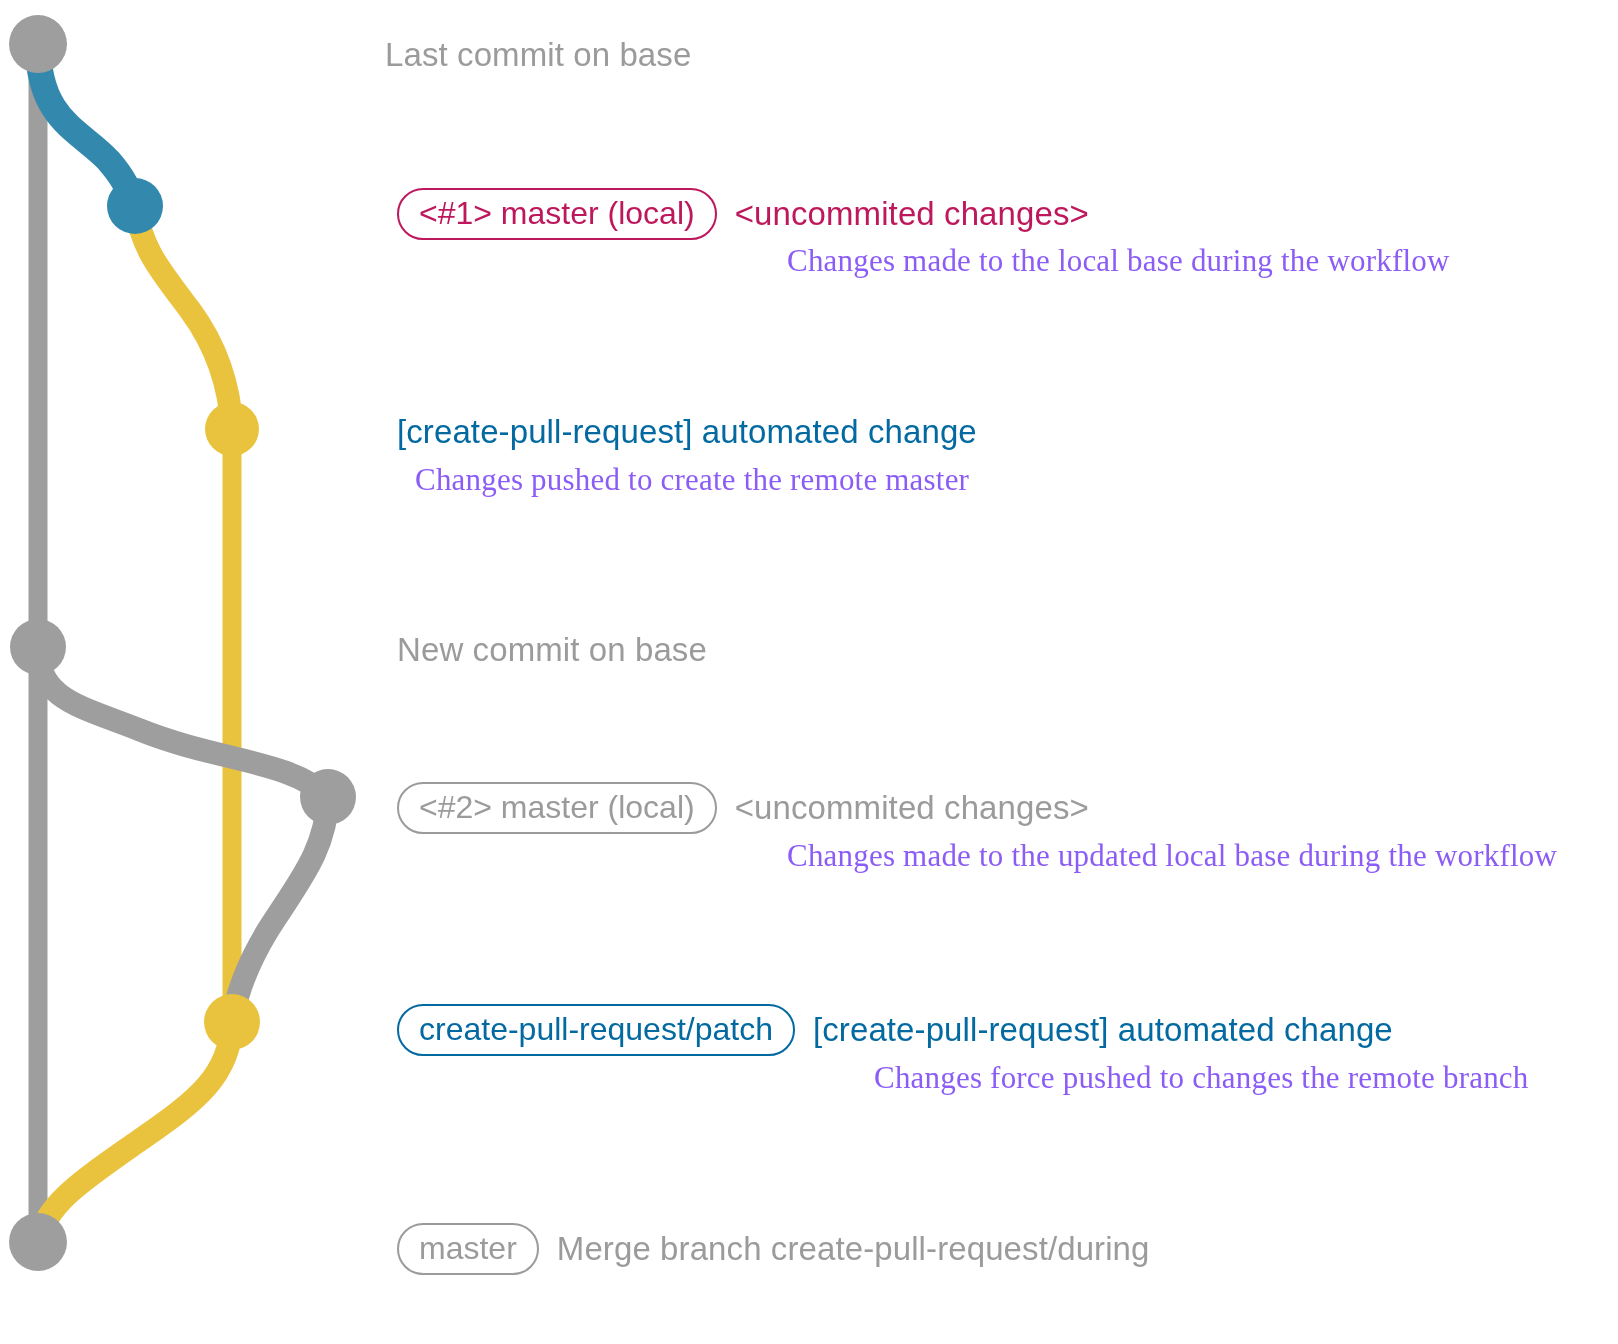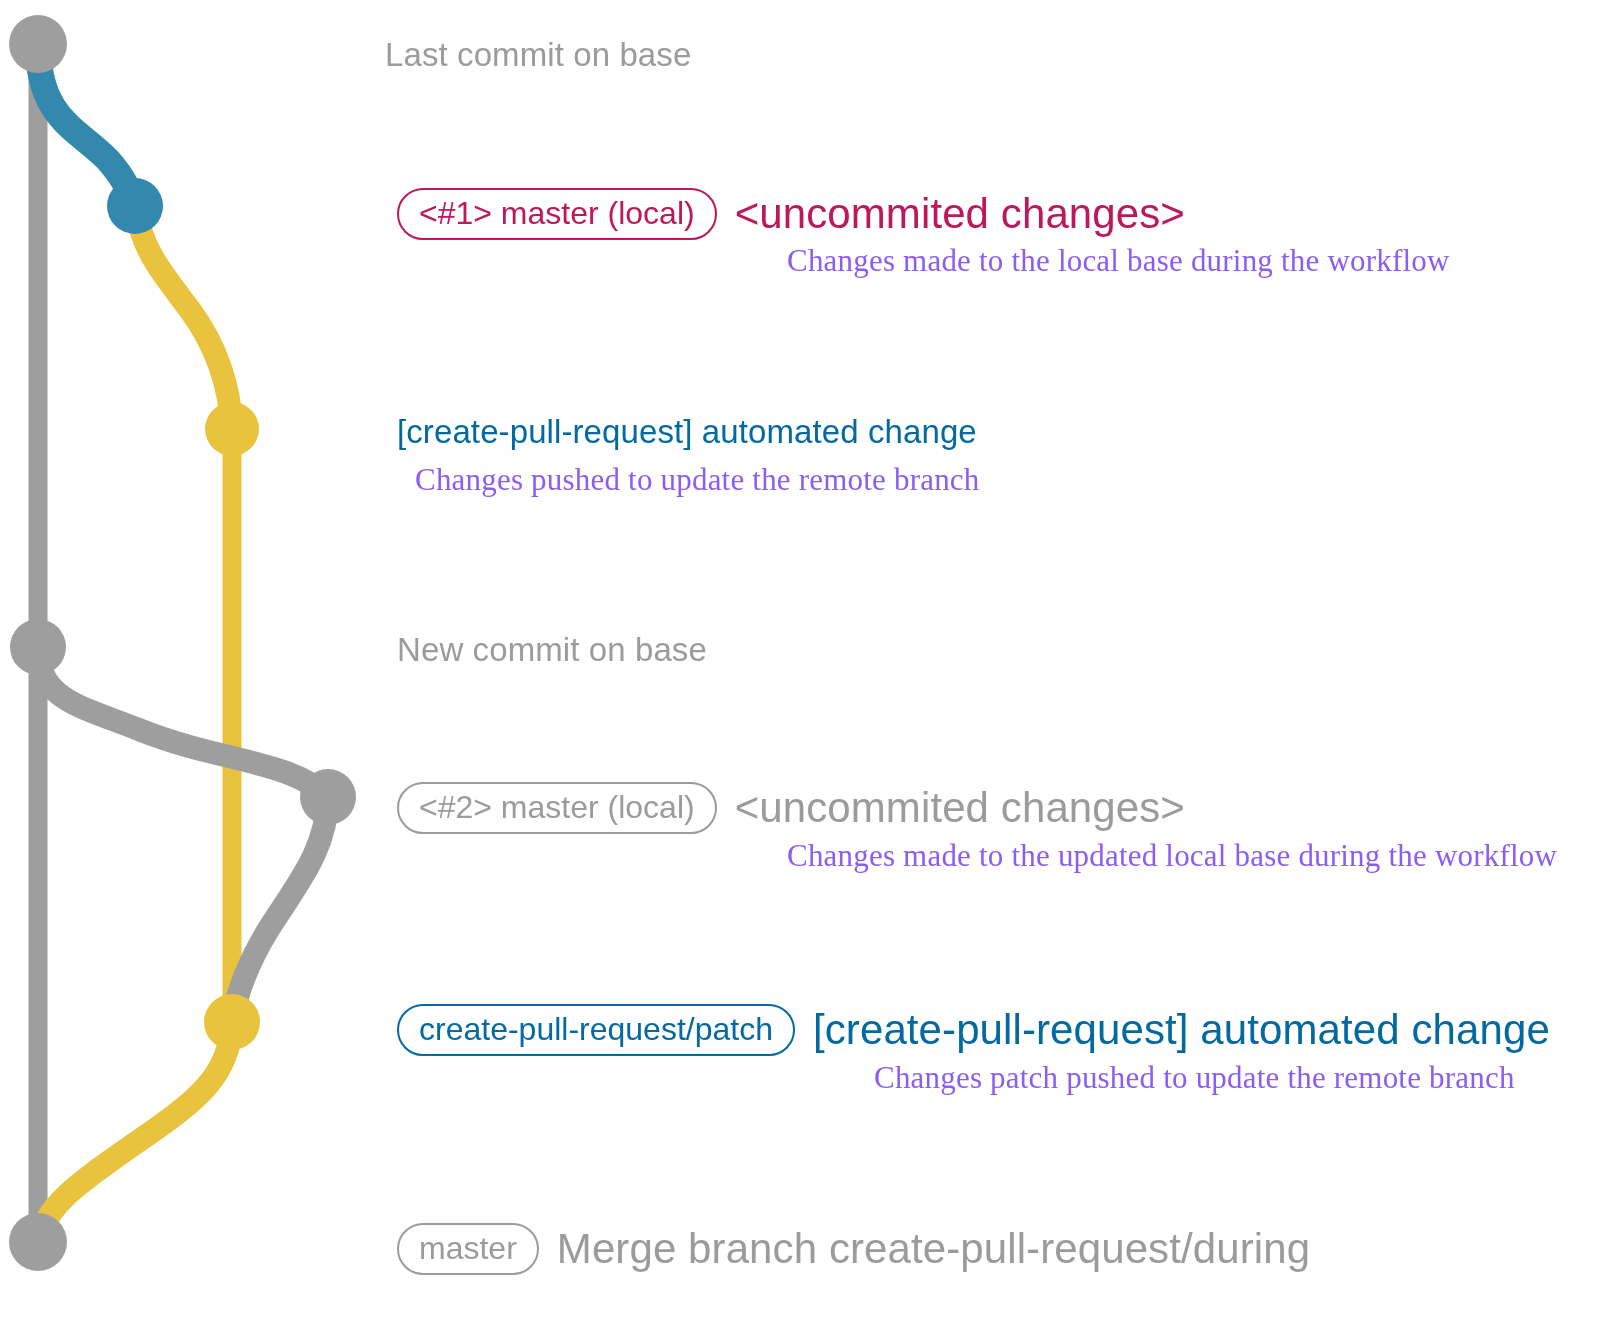--- a/index.html
+++ b/index.html
@@ -59,21 +59,21 @@
     font-size: 32px;
     line-height: 1;
     box-sizing: border-box;
   }
 
   .chip-text {
     display: inline-block;
   }
 
   .after-chip {
-    font-size: 42px;
+    font-size: 33px;
     margin-left: 18px;
     letter-spacing: 0.1px;
   }
 
   .desc {
     position: absolute;
     font-family: "Liberation Serif", serif;
     font-size: 31px;
     color: #8b5cf6;
     white-space: nowrap;
@@ -125,41 +125,41 @@
     <span class="chip c-blue">
       <span class="chip-text">&lt;#1&gt; master (local)</span>
     </span>
     <span class="after-chip c-blue">&lt;uncommited changes&gt;</span>
   </div>
   <div class="desc" style="left:787px; top:243px;">Changes made to the local base during the workflow</div>
 
   <div class="row" style="left:397px; top:413px;">
     <span class="plain-title c-yellow">[create-pull-request] automated change</span>
   </div>
-  <div class="desc" style="left:415px; top:462px;">Changes pushed to update the remote branch</div>
+  <div class="desc" style="left:415px; top:462px;">Changes pushed to create the remote master</div>
 
   <div class="row" style="left:397px; top:631px;">
     <span class="plain-title c-gray">New commit on base</span>
   </div>
 
   <div class="row" style="left:397px; top:782px;">
     <span class="chip c-gray">
       <span class="chip-text">&lt;#2&gt; master (local)</span>
     </span>
     <span class="after-chip c-gray">&lt;uncommited changes&gt;</span>
   </div>
   <div class="desc" style="left:787px; top:838px;">Changes made to the updated local base during the workflow</div>
 
   <div class="row" style="left:397px; top:1004px;">
     <span class="chip c-yellow">
       <span class="chip-text">create-pull-request/patch</span>
     </span>
     <span class="after-chip c-yellow">[create-pull-request] automated change</span>
   </div>
-  <div class="desc" style="left:874px; top:1060px;">Changes patch pushed to update the remote branch</div>
+  <div class="desc" style="left:874px; top:1060px;">Changes force pushed to changes the remote branch</div>
 
   <div class="row" style="left:397px; top:1223px;">
     <span class="chip c-gray">
       <span class="chip-text">master</span>
     </span>
     <span class="after-chip c-gray">Merge branch create-pull-request/during</span>
   </div>
 
 </div>
 

